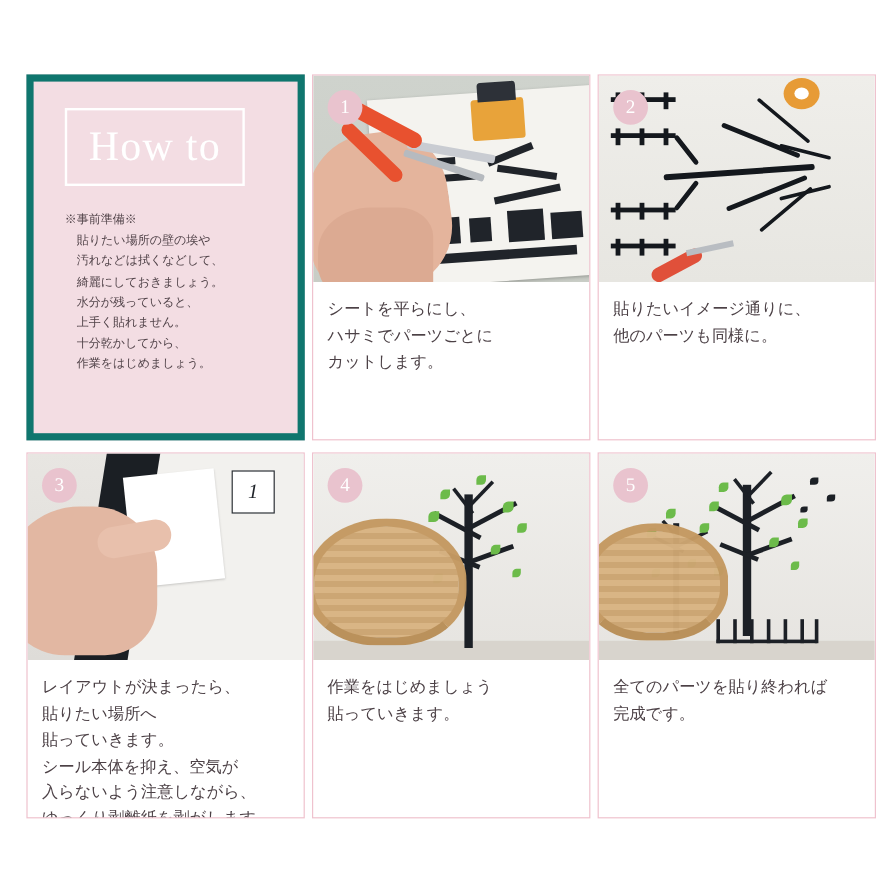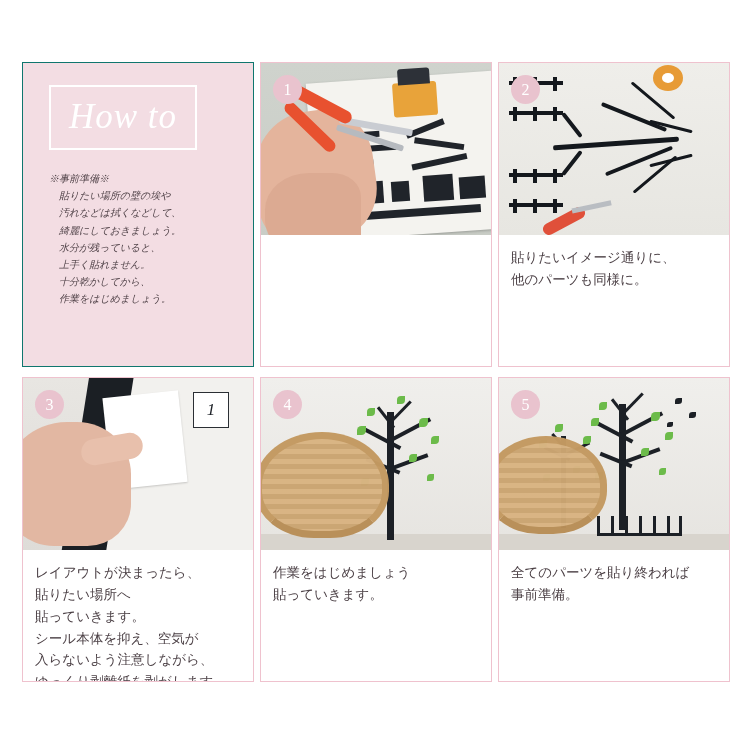--- a/index.html
+++ b/index.html
@@ -29,23 +29,22 @@
   .cell {
     position: relative;
     box-sizing: border-box;
     border: 1px solid #efc2ce;
     background: #ffffff;
     overflow: hidden;
   }
   
   .howto-cell {
     background: #f3dde3;
-    border: 1px solid #0f766e;
+    border: 6px solid #0f766e;
     padding: 0;
-    font-style: italic;
   }
   .howto-title-wrap {
     padding: 22px 0 0 26px;
   }
   .howto-title {
     display: inline-block;
     border: 2px solid #ffffff;
     color: #ffffff;
     font-family: "Liberation Serif", serif;
     font-size: 35px;
@@ -252,20 +251,23 @@
           <div class="motif" style="left:16px;top:132px;width:150px;height:8px;"></div>
         </div>
         <div class="hand"></div>
         <div class="hand2"></div>
         <div class="blade"></div>
         <div class="blade2"></div>
         <div class="scis-h"></div>
         <div class="scis-h2"></div>
         <div class="step-badge">1</div>
       </div>
+      <div class="caption">シートを平らにし、
+ハサミでパーツごとに
+カットします。</div>
     </div>
 
     <div class="cell">
       <div class="photo s2">
         <div class="tape"></div>
 
         <div class="branch" style="left:54px;top:78px;width:126px;height:5px;transform:rotate(-4deg);"></div>
         <div class="branch" style="left:100px;top:52px;width:70px;height:4px;transform:rotate(22deg);"></div>
         <div class="branch" style="left:104px;top:96px;width:72px;height:4px;transform:rotate(-22deg);"></div>
         <div class="branch" style="left:126px;top:36px;width:56px;height:3px;transform:rotate(40deg);"></div>
@@ -378,17 +380,17 @@
         <div class="fence5" style="left:112px;bottom:14px;width:3px;height:20px;"></div>
         <div class="fence5" style="left:126px;bottom:14px;width:3px;height:20px;"></div>
         <div class="fence5" style="left:140px;bottom:14px;width:3px;height:20px;"></div>
         <div class="fence5" style="left:154px;bottom:14px;width:3px;height:20px;"></div>
         <div class="fence5" style="left:168px;bottom:14px;width:3px;height:20px;"></div>
         <div class="fence5" style="left:180px;bottom:14px;width:3px;height:20px;"></div>
         <div class="basket" style="left:-14px;bottom:16px;width:108px;height:84px;"></div>
         <div class="step-badge">5</div>
       </div>
       <div class="caption">全てのパーツを貼り終われば
-事前準備。</div>
+完成です。</div>
     </div>
 
   </div>
 </div>
 
 </body></html>

